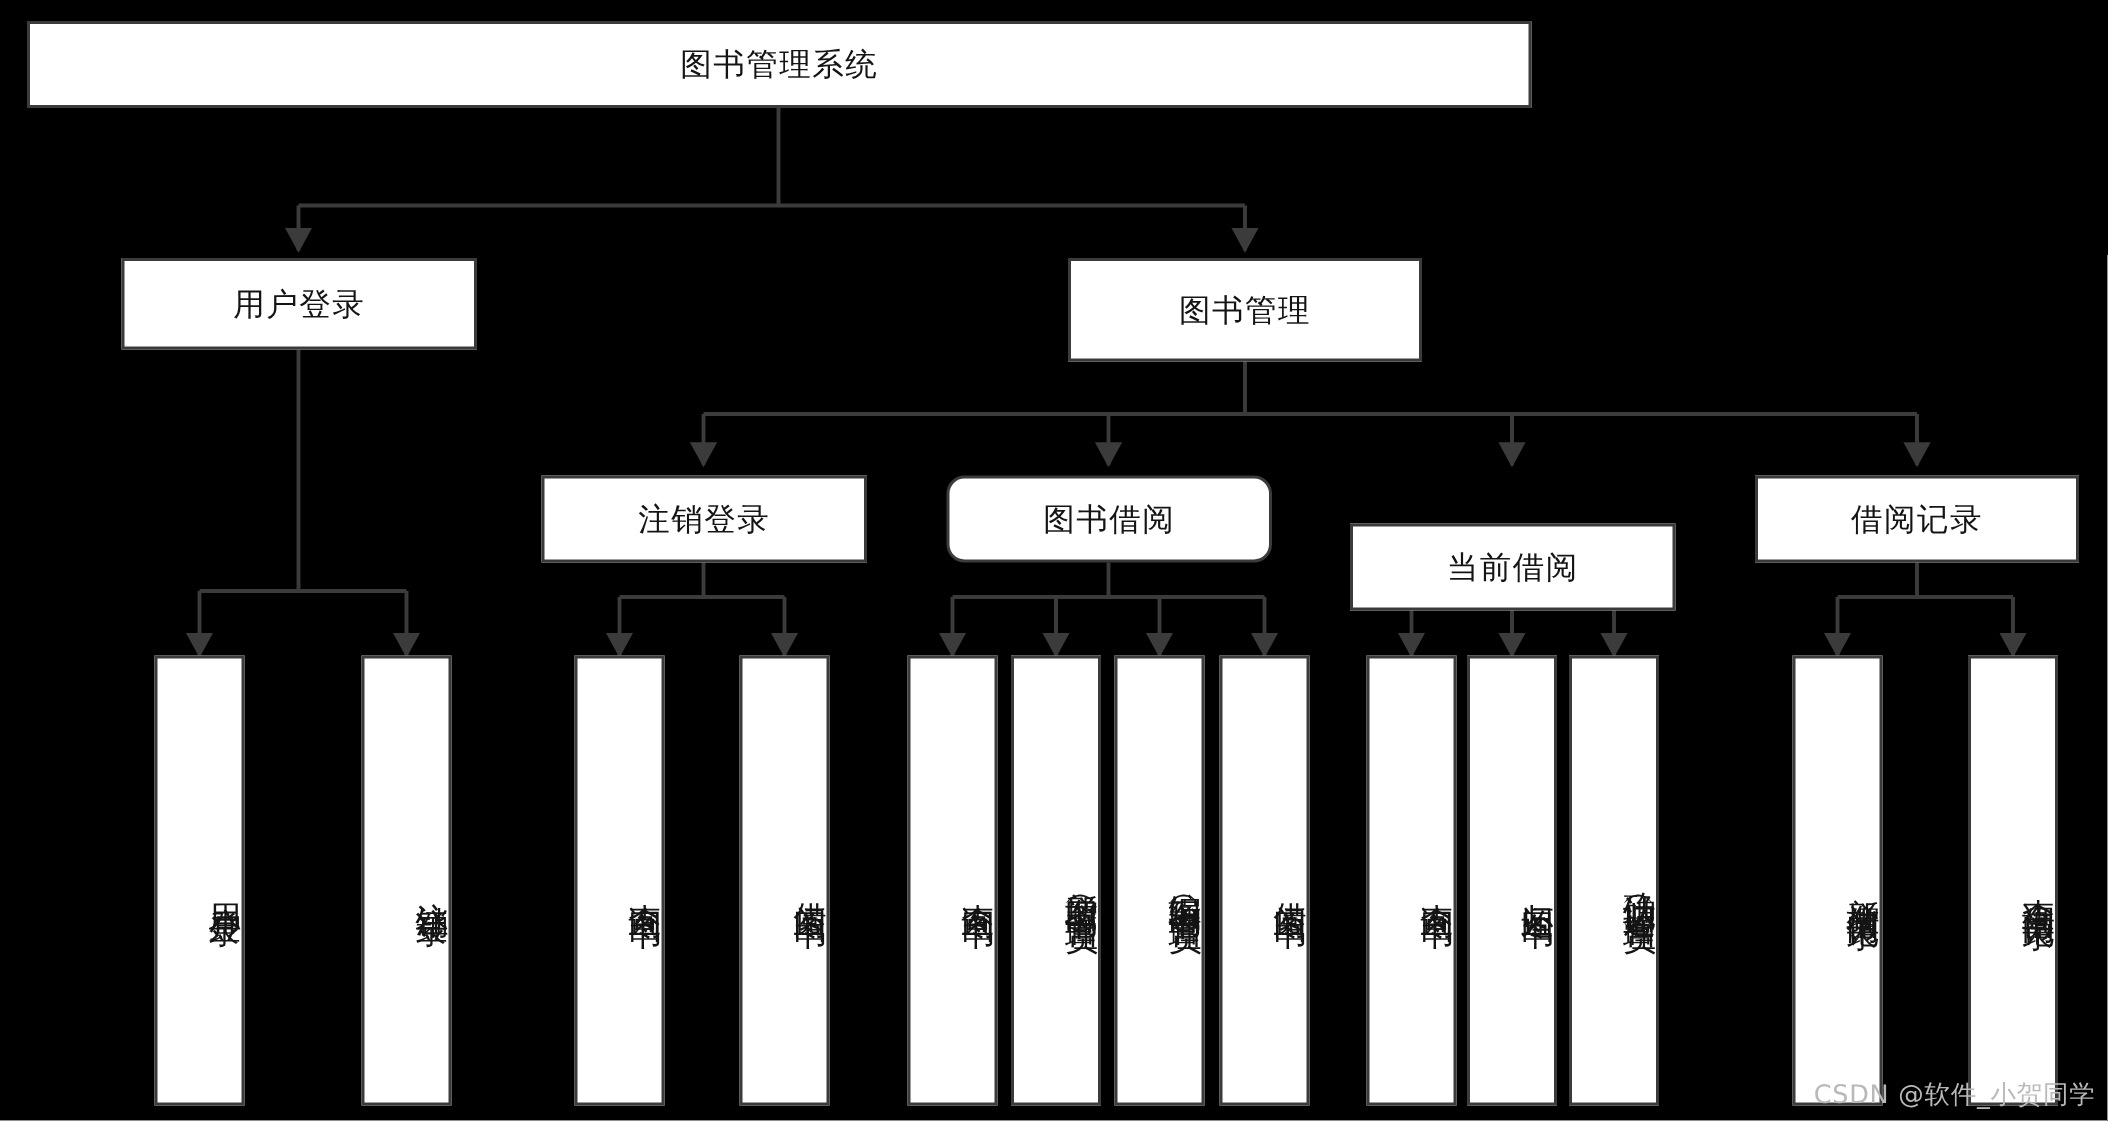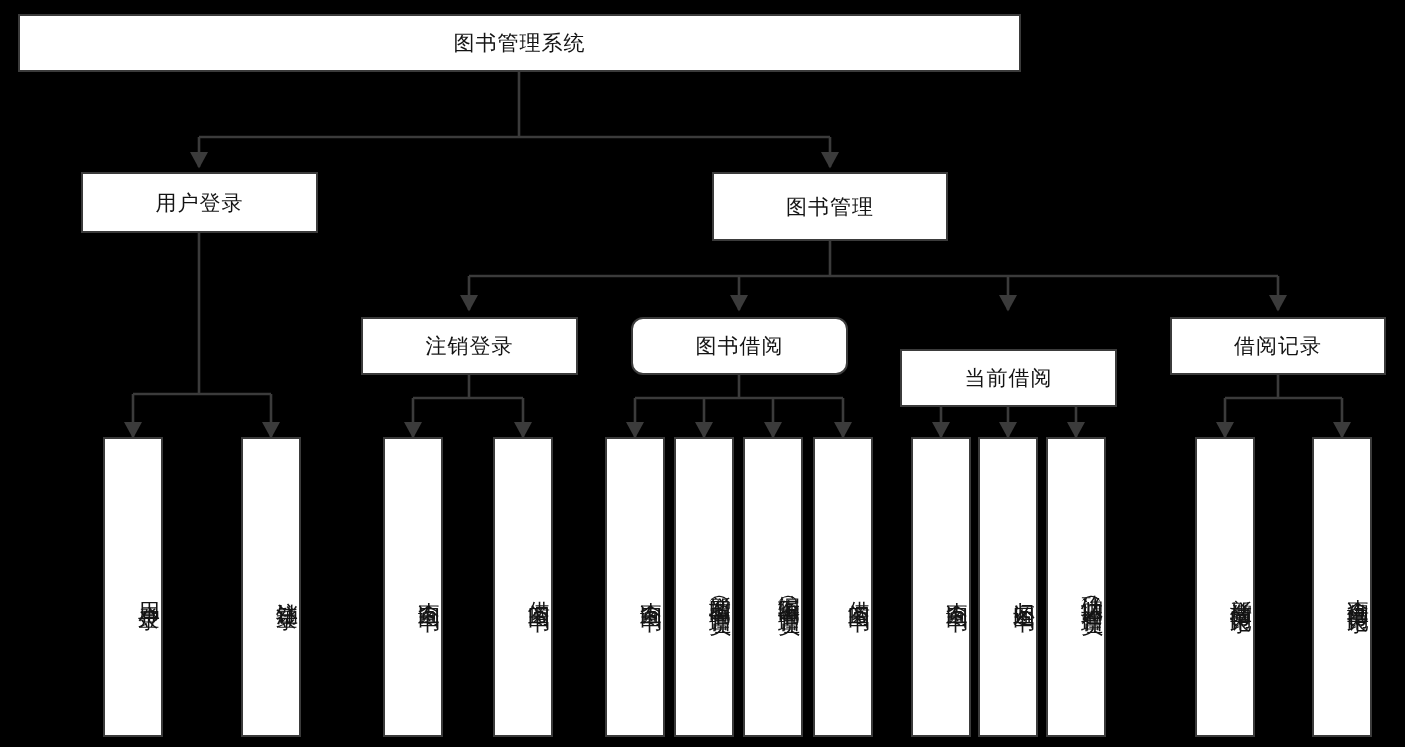--- a/index.html
+++ b/index.html
@@ -182,14 +182,15 @@
     <span class="vtext">确认归还（管理员）</span>
   </div>
 
   <div class="node vert" style="left:1195px; top:437px; width:60px; height:300px;">
     <span class="vtext">新增借阅记录</span>
   </div>
   <div class="node vert" style="left:1312px; top:437px; width:60px; height:300px;">
     <span class="vtext">查询借阅记录</span>
   </div>
 
+  <div id="watermark">CSDN @软件_小贺同学</div>
 
 </div>
 
 </body></html>

